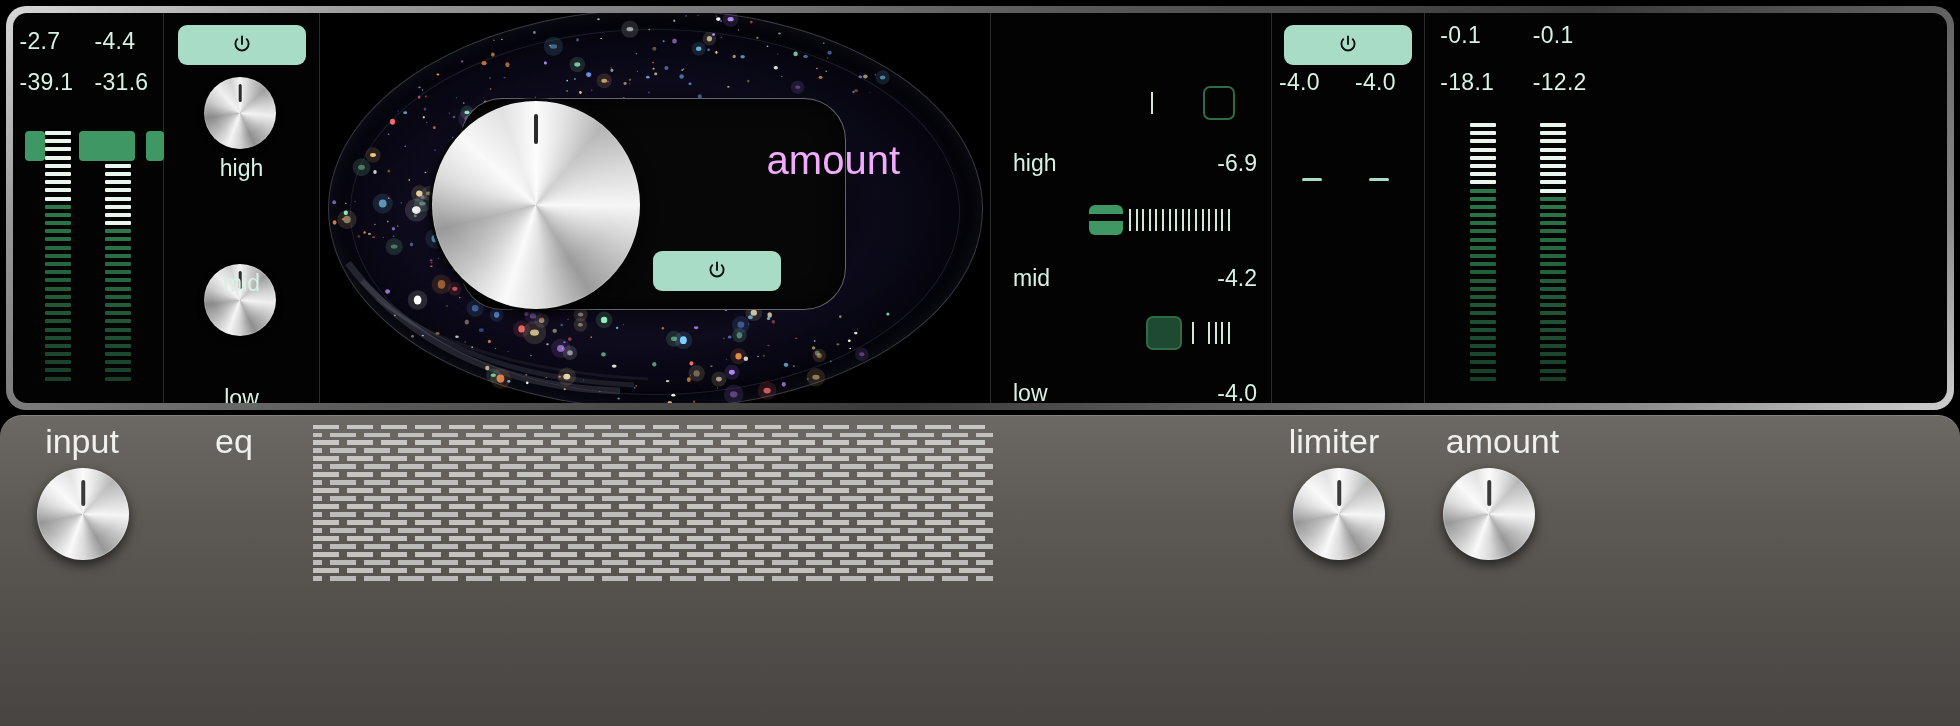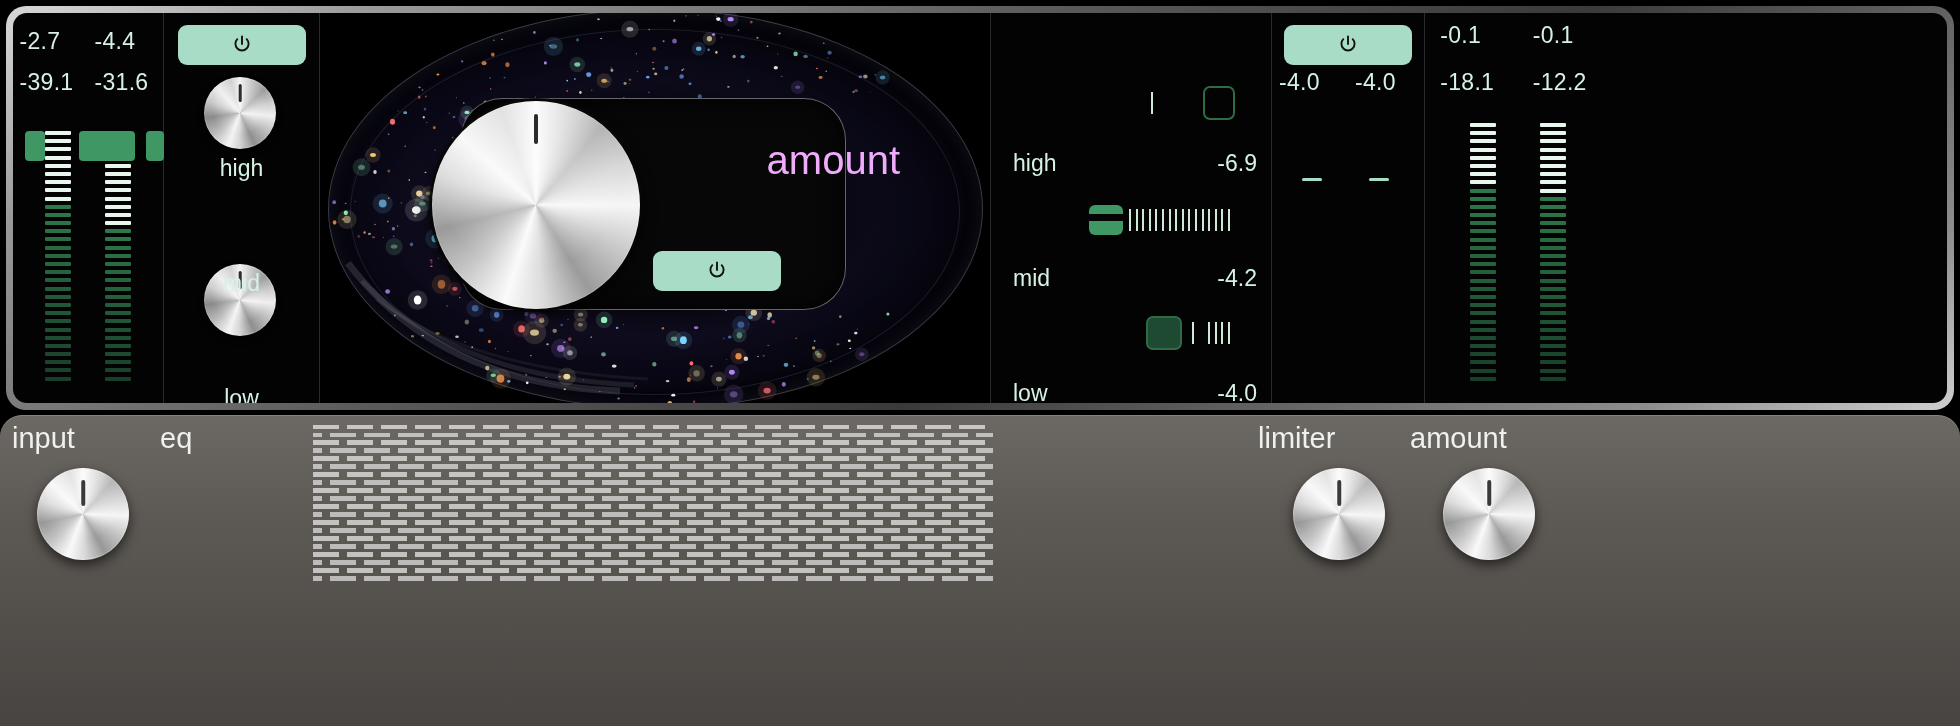--- a/index.html
+++ b/index.html
@@ -182,21 +182,21 @@
   #grille2{
     position:absolute; left:313px; top:18px; width:680px; height:148px;
     background-image:
       repeating-linear-gradient(90deg, rgba(235,235,235,.85) 17px, rgba(235,235,235,.85) 43px, rgba(0,0,0,0) 43px, rgba(0,0,0,0) 51px);
     background-size:34px 16px;
     -webkit-mask-image:repeating-linear-gradient(0deg, #000 0px, #000 5px, transparent 5px, transparent 16px);
     mask-image:repeating-linear-gradient(0deg, #000 0px, #000 5px, transparent 5px, transparent 16px);
     opacity:.8;
   }
   .plate-lbl{
-    position:absolute; color:#f0f0ee; font-size:29px; 
+    position:absolute; color:#f0f0ee; font-size:34px; text-align:center;
   }
   .bigknob{
     position:absolute; border-radius:50%;
     background:
       radial-gradient(circle at 45% 32%, rgba(255,255,255,.62) 0%, rgba(255,255,255,0) 54%),
       conic-gradient(from 0deg,
         #fafafa 0deg,#dcdcdc 18deg,#aeaeae 42deg,#d6d6d6 68deg,#f5f5f5 92deg,
         #c6c6c6 120deg,#989898 150deg,#dadada 178deg,#f9f9f9 200deg,
         #c3c3c3 230deg,#979797 258deg,#d6d6d6 288deg,#f6f6f6 314deg,#d8d8d8 342deg,#fafafa 360deg);
     box-shadow:0 5px 12px rgba(0,0,0,.6), inset 0 0 0 1px rgba(255,255,255,.25);

